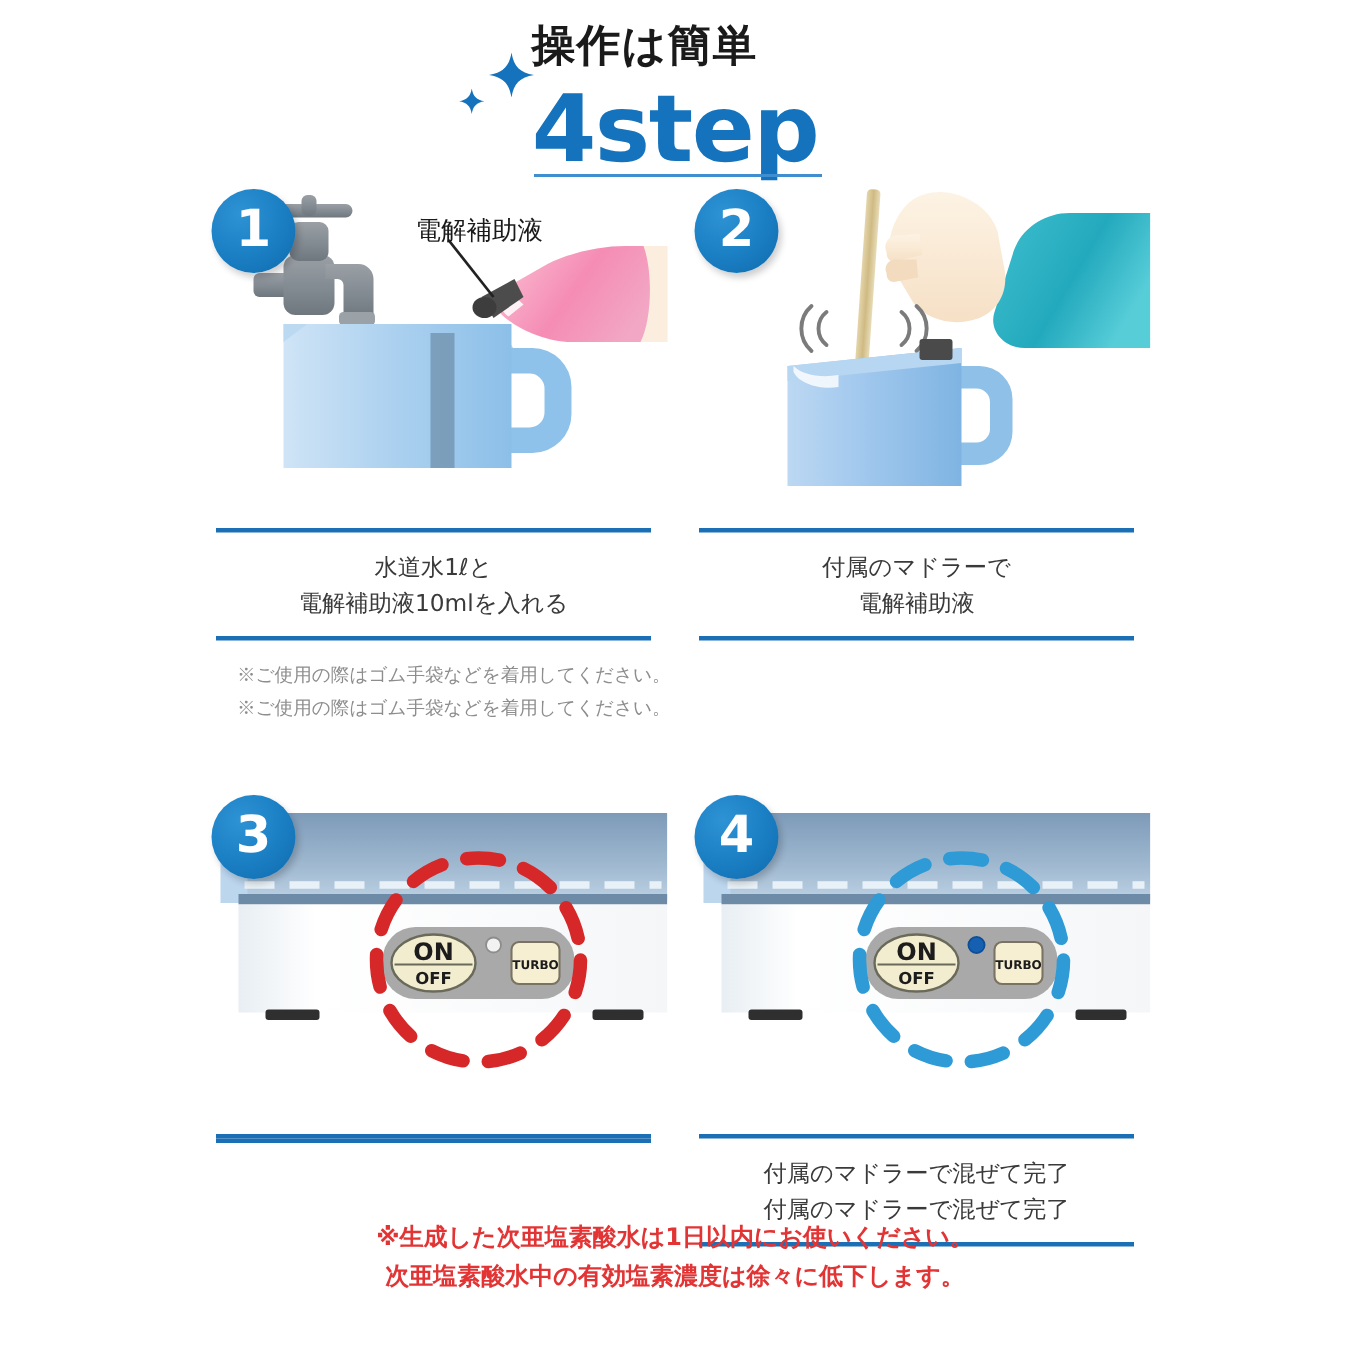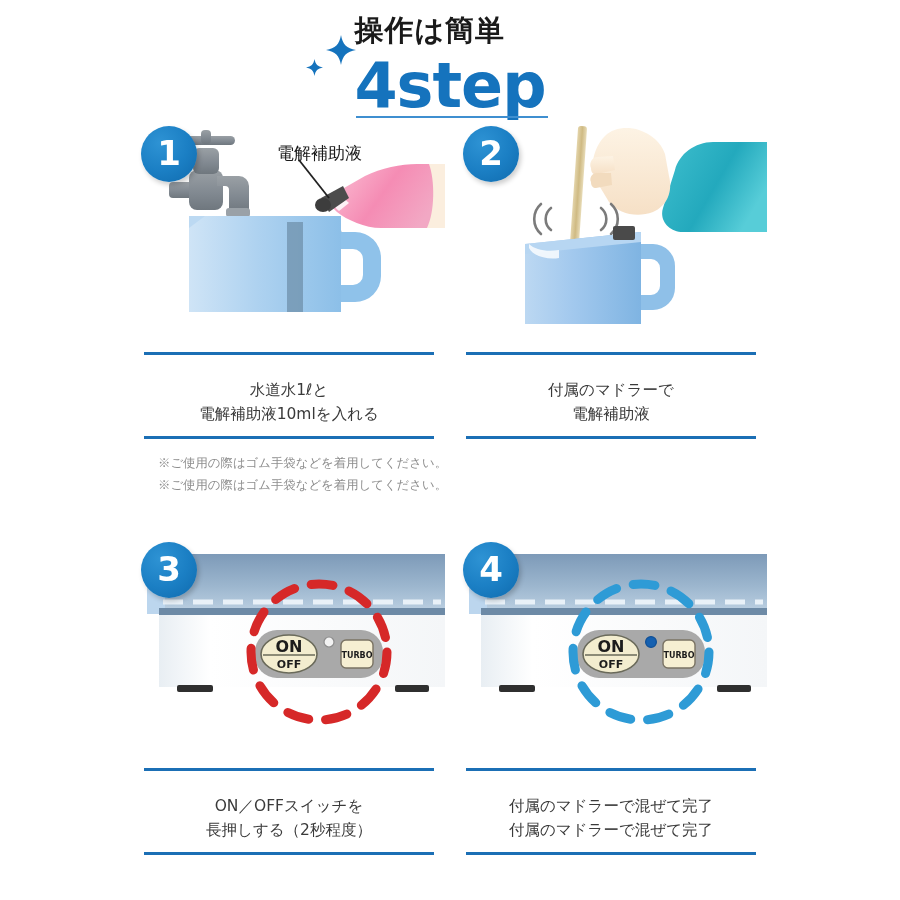--- a/index.html
+++ b/index.html
@@ -60,27 +60,27 @@
   .badge span{
     font-family:"DejaVu Sans","Liberation Sans",sans-serif;
     color:#fff;font-size:34px;font-weight:700;line-height:1;
     margin-top:-2px;
   }
 
   .rule{height:3px;background:#1b6fb5;width:290px;margin:0 auto;}
   .caption{
     text-align:center;padding:11px 0 10px;
     font-family:"DejaVu Sans","Liberation Sans",sans-serif;
-    font-size:15.5px;color:#3a3a3a;line-height:1.55;font-weight:400;margin-top:12px;
+    font-size:15.5px;color:#3a3a3a;line-height:1.55;font-weight:400;
   }
   .caption div{white-space:nowrap;}
 
   .notes{
     width:300px;margin:14px 0 0 158px;
-    font-family:Liberation Sans, sans-serif;
+    font-family:Liberation Mono, monospace;
     font-size:12.4px;color:#8d8d8d;line-height:1.75;
   }
 
   
   .footer{
     position:absolute;left:0;top:812px;width:900px;text-align:center;
     font-family:"DejaVu Sans","Liberation Sans",sans-serif;
     font-size:16px;font-weight:700;color:#e23434;line-height:1.65;
   }
 
@@ -289,24 +289,20 @@
               <text x="156" y="132" text-anchor="middle" font-family="DejaVu Sans, sans-serif" font-size="11" font-weight="700" fill="#1c1c1c">OFF</text>
               <circle cx="196" cy="106" r="5" fill="#f2f2f2" stroke="#8d8d8d" stroke-width="1.2"></circle>
               <rect x="208" y="104" width="32" height="28" rx="5" fill="#f6efd2" stroke="#7a7363" stroke-width="1.4"></rect>
               <text x="224" y="122" text-anchor="middle" font-family="DejaVu Sans, sans-serif" font-size="8" font-weight="700" fill="#1c1c1c">TURBO</text>
             </g>
 
             <circle cx="186" cy="116" r="68" fill="none" stroke="#d62828" stroke-width="9" stroke-dasharray="22 17" stroke-linecap="round"></circle>
           </svg>
         </div>
         <div class="rule"></div>
-        <div class="caption">
-          <div>ON／OFFスイッチを</div>
-          <div>長押しする（2秒程度）</div>
-        </div>
         <div class="rule"></div>
       </div>
 
       <div class="cell">
         <div class="art">
           <div class="badge">
             <span>4</span>
           </div>
           <svg class="scene" viewBox="0 0 312 232">
             <defs>
@@ -344,14 +340,18 @@
         <div class="rule"></div>
         <div class="caption">
           <div>付属のマドラーで混ぜて完了</div>
           <div>付属のマドラーで混ぜて完了</div>
         </div>
         <div class="rule"></div>
       </div>
     </div>
   </div>
 
+  <div class="footer">
+    <div>※生成した次亜塩素酸水は1日以内にお使いください。</div>
+    <div>次亜塩素酸水中の有効塩素濃度は徐々に低下します。</div>
+  </div>
 
 </div>
 
 </body></html>

